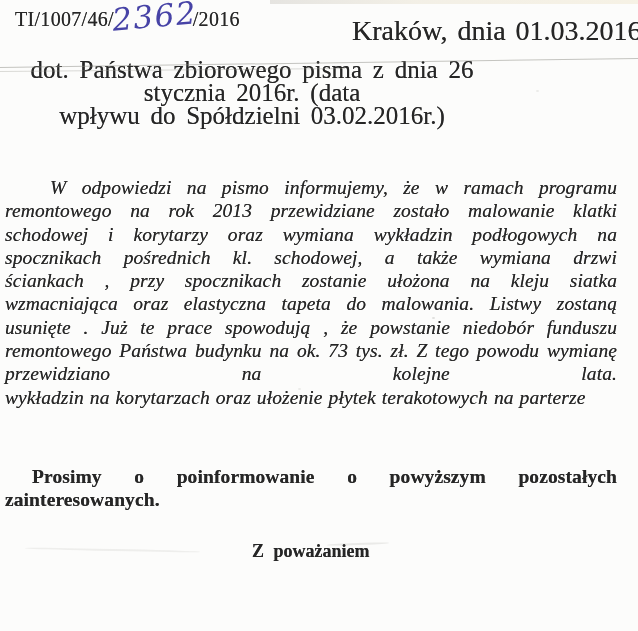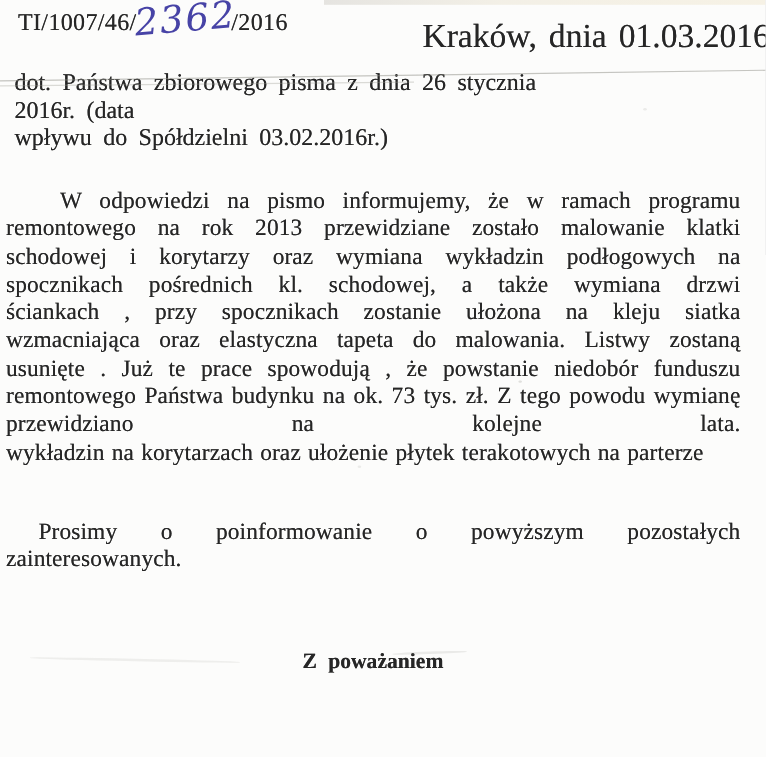--- a/index.html
+++ b/index.html
@@ -36,40 +36,40 @@
     margin: 0 -4px 0 -2px;
     letter-spacing: 1.5px;
   }
   .placedate {
     position: absolute; left: 352px; top: 15px;
     font-size: 28px; word-spacing: 3px; white-space: nowrap;
   }
   
   .subject {
     position: absolute; left: 12px; top: 58px; width: 480px;
-    font-size: 20px; line-height: 23px; word-spacing: 4.5px;
+    font-size: 25px; line-height: 23px; word-spacing: 4.5px; text-align: center;
   }
   
   .crease {
     position: absolute; left: -4px; top: 67px; width: 650px; height: 1.2px;
     background: #8d8d85; opacity: 0.5;
     transform: rotate(-0.8deg); transform-origin: left center;
   }
   .crease2 {
     position: absolute; left: 0px; top: 71px; width: 345px; height: 1px;
     background: #9a9a92; opacity: 0.35;
     transform: rotate(-0.5deg); transform-origin: left center;
   }
   
   .para {
     position: absolute; left: 5px; width: 612px;
     font-size: 19.5px; line-height: 23.3px; letter-spacing: 0.1px;
   }
-  .para1 { top: 156px; }
-  .para2 { top: 432px; }
+  .para1 { top: 176px; font-style: italic; }
+  .para2 { top: 465px; font-weight: bold; }
   .bline { text-align: justify; text-align-last: justify; word-spacing: 1px; }
   .para .bline:last-child { text-align-last: left; }
   .para1 .bline:first-child { text-indent: 45px; }
   .para2 .bline:first-child { text-indent: 27px; }
   .closing {
     position: absolute; left: 252px; top: 541px;
     font-size: 18px; word-spacing: 5px; white-space: nowrap; font-weight: bold;
   }
   
   .smudge { position: absolute; background: #9b9b94; border-radius: 40%; }

